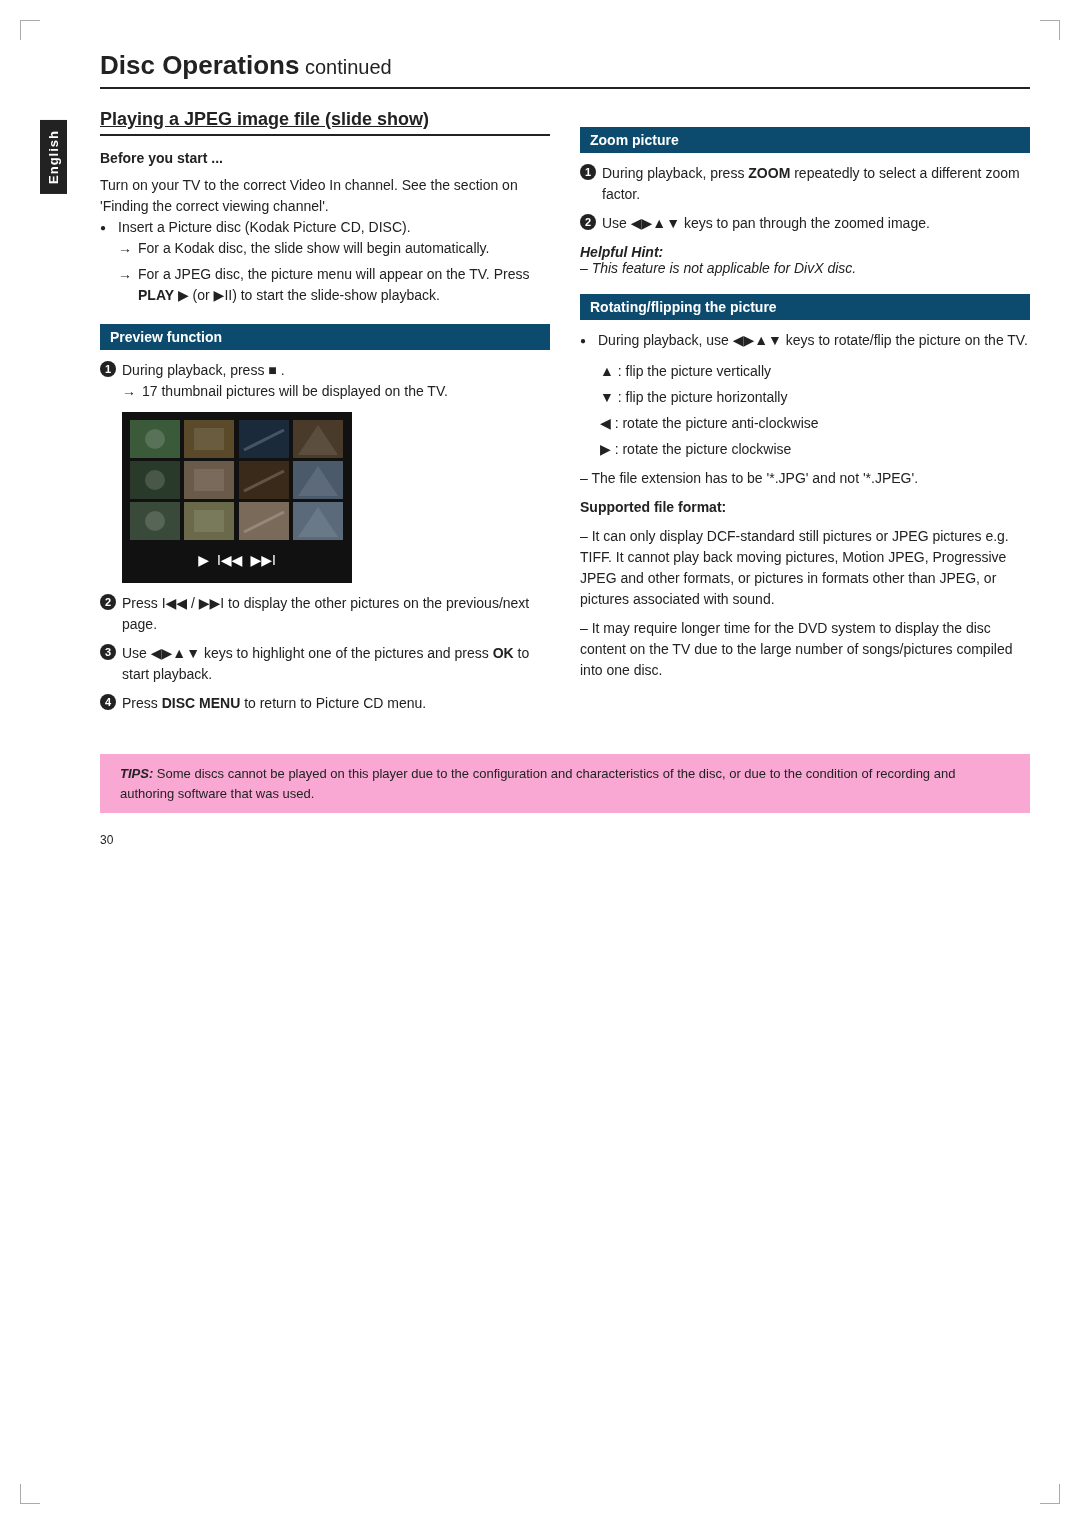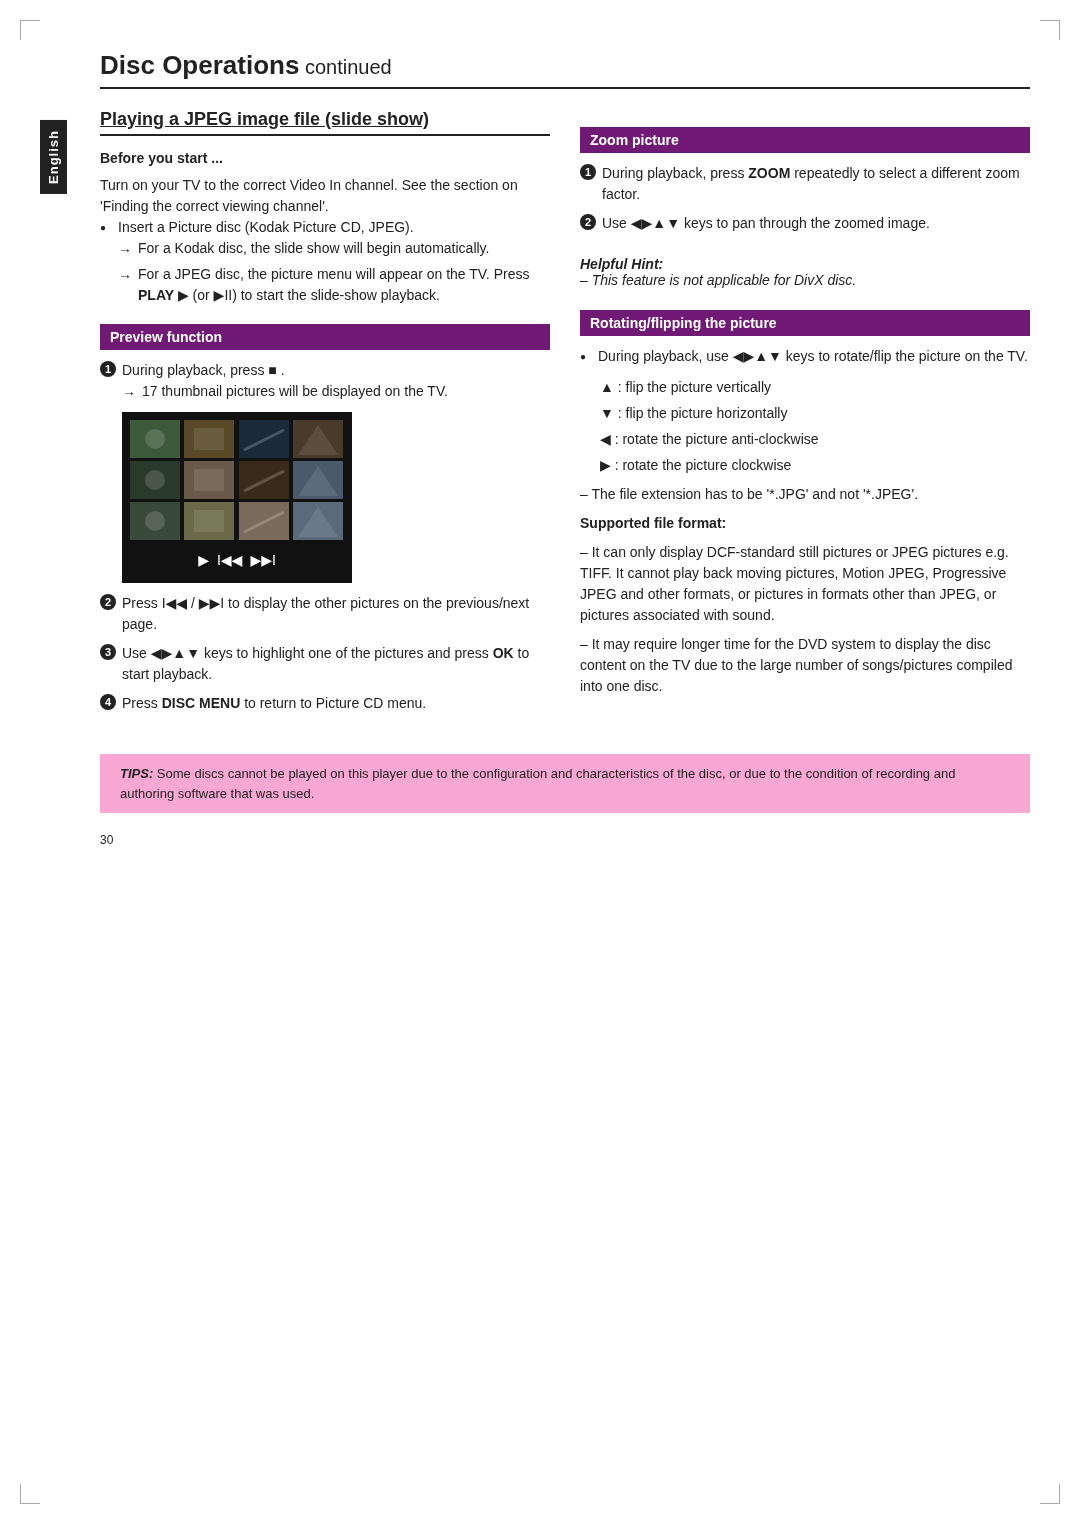--- a/index.html
+++ b/index.html
@@ -104,21 +104,21 @@
 
     .bullet-list { list-style: none; padding: 0; margin-bottom: 10px; }
     .bullet-list li { padding-left: 18px; margin-bottom: 6px; line-height: 1.5; position: relative; }
     .bullet-list li::before { content: "●"; position: absolute; left: 0; font-size: 10px; top: 3px; }
 
     .arrow-item { padding-left: 20px; margin-bottom: 5px; line-height: 1.5; position: relative; }
     .arrow-item::before { content: "→"; position: absolute; left: 0; }
 
     
     .section-box {
-      background: #701a75;
+      background: #0c4a6e;
       color: #fff;
       padding: 5px 10px;
       font-weight: bold;
       font-size: 14px;
       margin-bottom: 10px;
       margin-top: 18px;
     }
 
     .numbered-list { list-style: none; padding: 0; margin-bottom: 10px; }
     .numbered-list > li { padding-left: 22px; margin-bottom: 8px; line-height: 1.5; position: relative; }
@@ -175,21 +175,21 @@
       font-size: 14px;
       background: none;
       border: none;
       cursor: pointer;
     }
 
     .bold { font-weight: bold; }
 
     
     .helpful-hint {
-      margin: 22px 0;
+      margin: 10px 0;
       font-style: italic;
     }
 
     .helpful-hint .hint-title { font-style: italic; font-weight: bold; }
     .helpful-hint .hint-body { font-style: italic; padding-left: 0; }
 
     
     .symbol-list { list-style: none; padding: 0; margin: 8px 0; }
     .symbol-list li { padding-left: 20px; margin-bottom: 5px; line-height: 1.5; position: relative; }
 
@@ -236,21 +236,21 @@
 
       <div class="col-left">
 
         <div class="section-heading">Playing a JPEG image file (slide show)</div>
 
         <p class="before-start">Before you start ...</p>
         <p>Turn on your TV to the correct Video In channel.  See the section on 'Finding the correct viewing channel'.</p>
 
         <ul class="bullet-list">
           <li>
-            <span>Insert a Picture disc (Kodak Picture CD, JPEG).</span>
+            <span>Insert a Picture disc (Kodak Picture CD, DISC).</span>
             <div class="arrow-item">For a Kodak disc, the slide show will begin automatically.</div>
             <div class="arrow-item">
               <span>For a JPEG disc, the picture menu will appear on the TV.  Press </span><span class="bold">PLAY</span><span> ▶ (or ▶II) to start the slide-show playback.</span>
             </div>
           </li>
         </ul>
 
         <div class="section-box">Preview function</div>
 
         <ol class="numbered-list">

